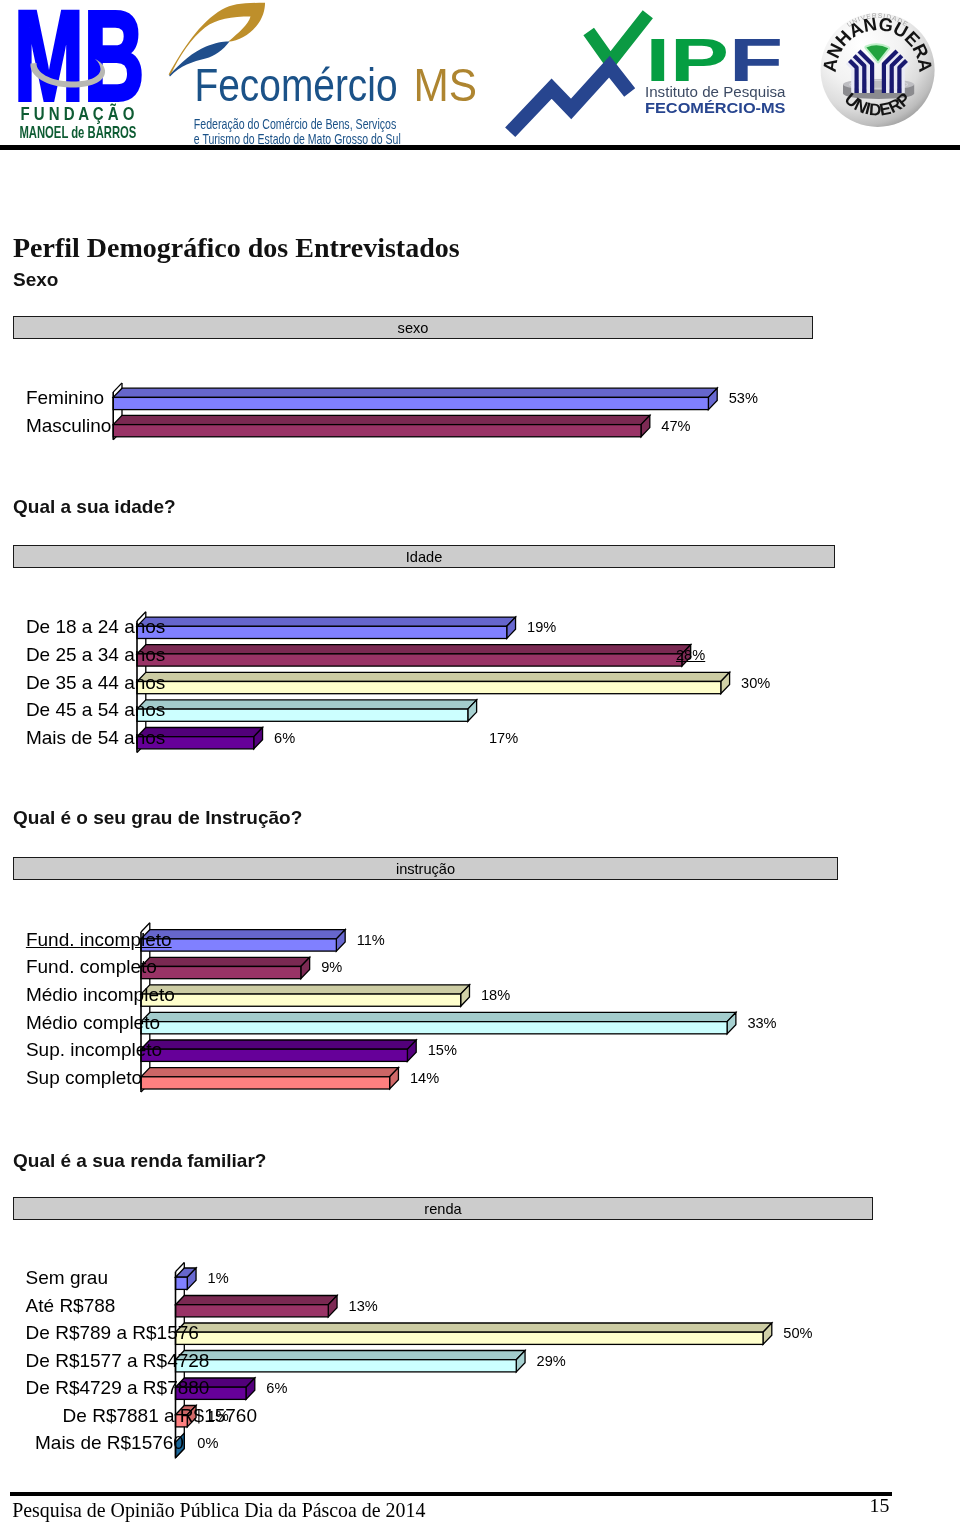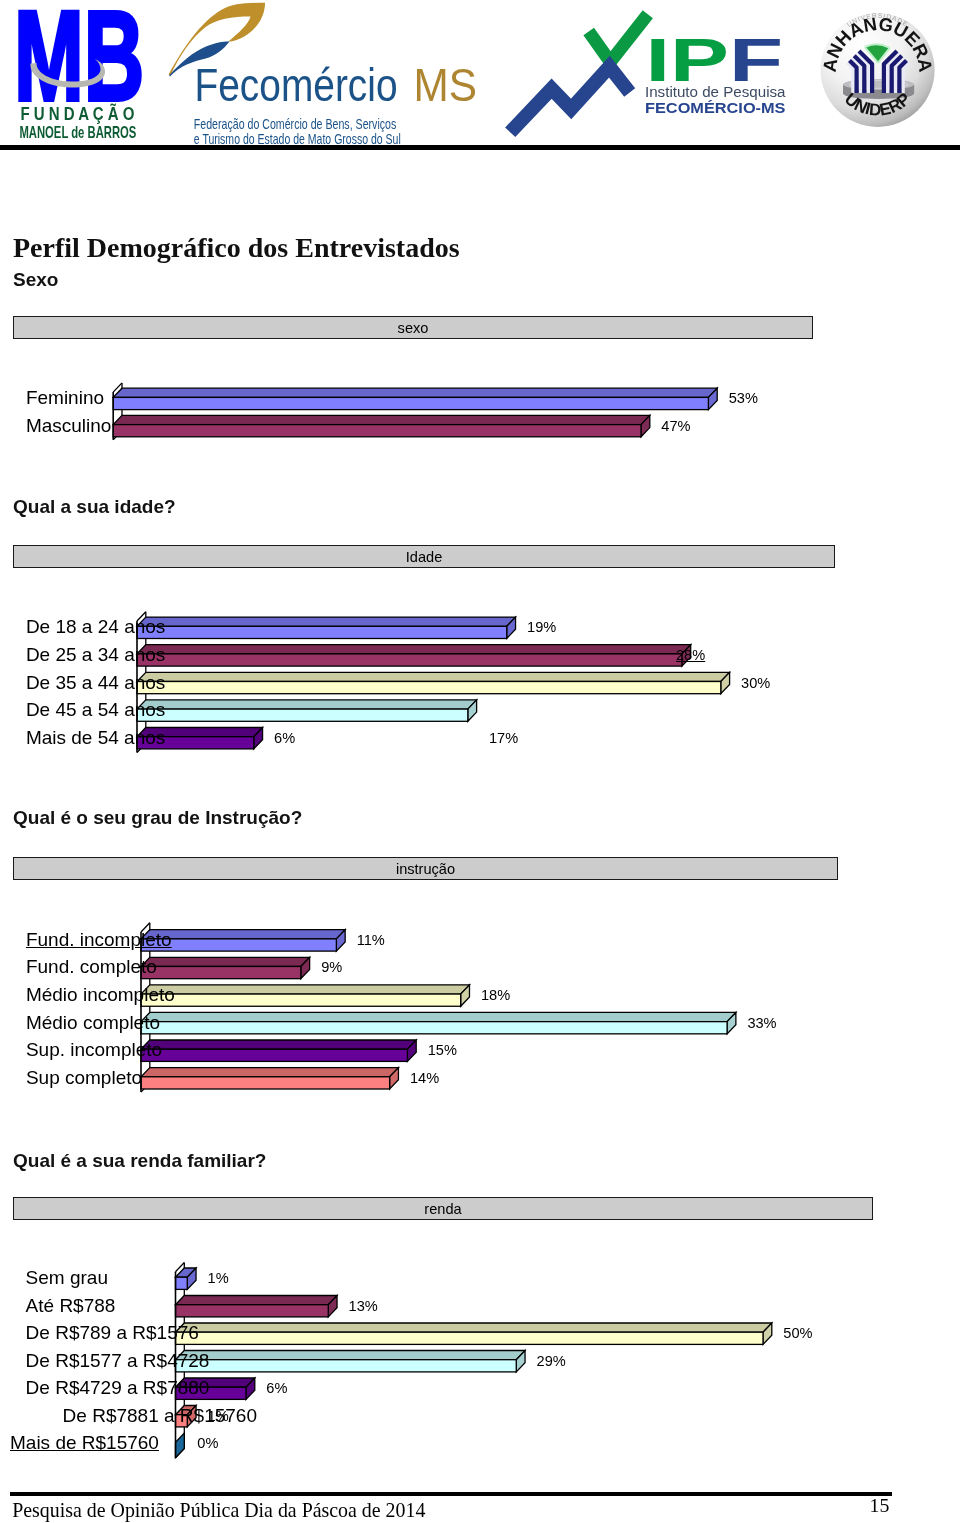--- a/index.html
+++ b/index.html
@@ -297,20 +297,20 @@
       <div class="cat-label" style="left: 25.6px; top: 1298.7px;">Até R$788</div>
       <div class="val-label" style="left: 348.55px; top: 1298.7px;">13%</div>
       <div class="cat-label" style="left: 25.6px; top: 1326.2px;">De R$789 a R$1576</div>
       <div class="val-label" style="left: 783.3px; top: 1326.2px;">50%</div>
       <div class="cat-label" style="left: 25.6px; top: 1353.7px;">De R$1577 a R$4728</div>
       <div class="val-label" style="left: 536.55px; top: 1353.7px;">29%</div>
       <div class="cat-label" style="left: 25.6px; top: 1381.2px;">De R$4729 a R$7880</div>
       <div class="val-label" style="left: 266.3px; top: 1381.2px;">6%</div>
       <div class="cat-label" style="left: 25.6px; top: 1408.7px; padding-left: 37px;">De R$7881 a R$15760</div>
       <div class="val-label" style="left: 207.55px; top: 1408.7px;">1%</div>
-      <div class="cat-label" style="left: 10px; top: 1436.2px; text-decoration: underline;">Mais de R$15760</div>
+      <div class="cat-label" style="left: 35px; top: 1436.2px;">Mais de R$15760</div>
       <div class="val-label" style="left: 197.3px; top: 1436.2px;">0%</div>
     </div>
 
   <div id="footer-rule"></div>
   <div class="footer-text">Pesquisa de Opinião Pública Dia da Páscoa de 2014</div>
   <div class="pagenum">15</div>
 </div>
 
 </body></html>

